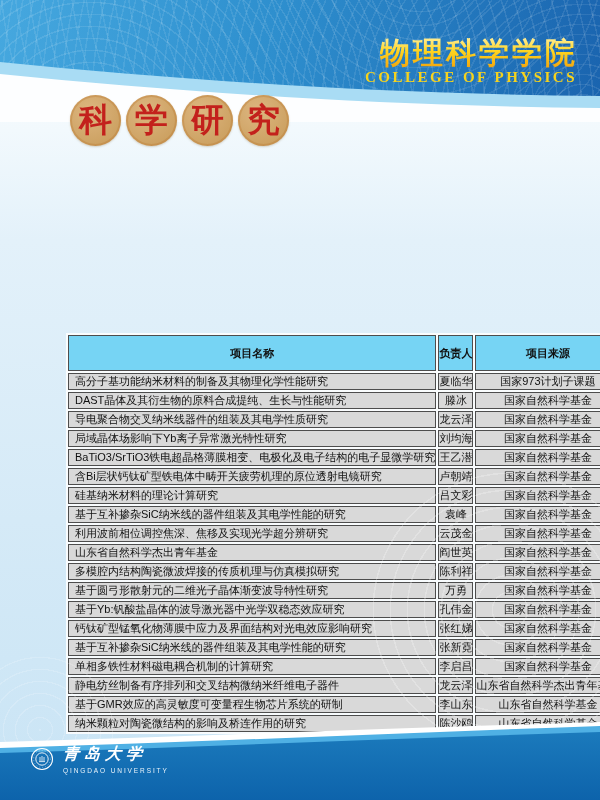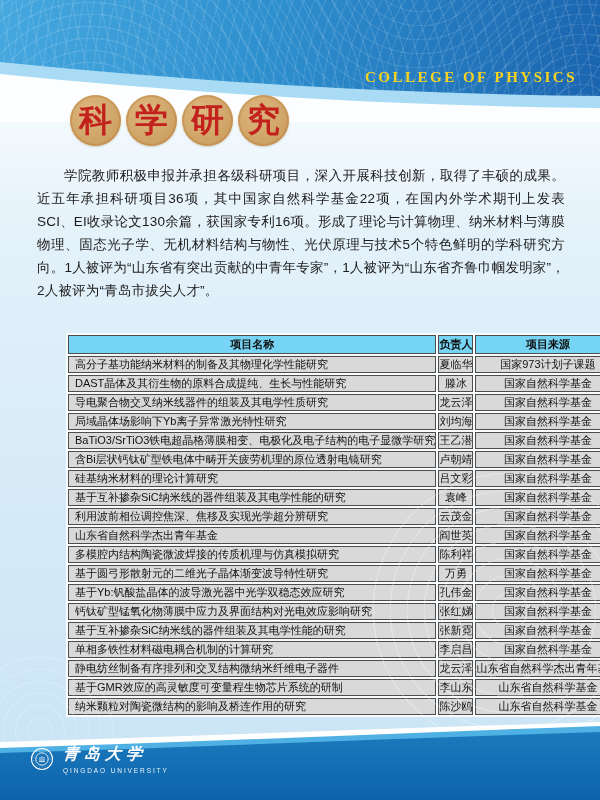--- a/index.html
+++ b/index.html
@@ -60,21 +60,21 @@
   table.projects {
     position:absolute; top:333px; left:66px;
     border-collapse:separate; border-spacing:2px;
     background:rgba(255,255,255,0.85);
     table-layout:fixed;
   }
   .projects th, .projects td {
     border:1px solid #4d4d4d; font-size:11px; color:#111;
     overflow:hidden; white-space:nowrap; padding:0;
   }
-  .projects th { background:#76d4f4; height:19px; font-weight:bold; text-align:center; }
+  .projects th { background:#76d4f4; height:36px; font-weight:bold; text-align:center; }
   .projects td { background:#d9d9d9; height:16px; text-align:center;margin-top:18px; }
   .projects td.name { text-align:left; padding-left:6px; }
   .col-name { width:263px; } .col-lead { width:62px; } .col-source { width:132px; }
 
   
   .ripple-br {
     position:absolute; right:-60px; bottom:40px; width:300px; height:300px; border-radius:50%;
     background: repeating-radial-gradient(circle at center, rgba(255,255,255,0.55) 0 1.5px, rgba(255,255,255,0) 1.5px 17px);
     opacity:0.45; pointer-events:none;
   }
@@ -98,38 +98,38 @@
 </head>
 <body>
 
 <div class="poster">
 
   <div class="banner"></div>
   <svg class="banner-curves" viewBox="0 0 600 70" preserveAspectRatio="none">
     <path d="M0,10 C180,28 380,42 600,44 L600,70 L0,70 Z" fill="#a9dcf4"></path>
     <path d="M0,22 C180,40 380,54 600,56 L600,70 L0,70 Z" fill="#fdfeff"></path>
   </svg>
+  <div class="banner-title">物理科学学院</div>
   <div class="banner-sub">COLLEGE OF PHYSICS</div>
 
   <div class="seal">
     <span class="seal-circle">
         <span>科</span>
       </span>
     <span class="seal-circle">
         <span>学</span>
       </span>
     <span class="seal-circle">
         <span>研</span>
       </span>
     <span class="seal-circle">
         <span>究</span>
       </span>
   </div>
 
-  <p class="intro">学院教师积极申报并承担各级科研项目，深入开展科技创新，取得了丰硕的成果。近五年承担科研项目36项，其中国家自然科学基金22项，在国内外学术期刊上发表SCI、EI收录论文130余篇，获国家专利16项。形成了理论与计算物理、纳米材料与薄膜物理、固态光子学、无机材料结构与物性、光伏原理与技术5个特色鲜明的学科研究方向。1人被评为“山东省有突出贡献的中青年专家”，1人被评为“山东省齐鲁巾帼发明家”，2人被评为“青岛市拔尖人才”。</p>
 
   <table class="projects">
     <colgroup>
       <col class="col-name">
         <col class="col-lead">
         <col class="col-source">
     </colgroup>
     <thead>
       <tr>
         <th>项目名称</th>

